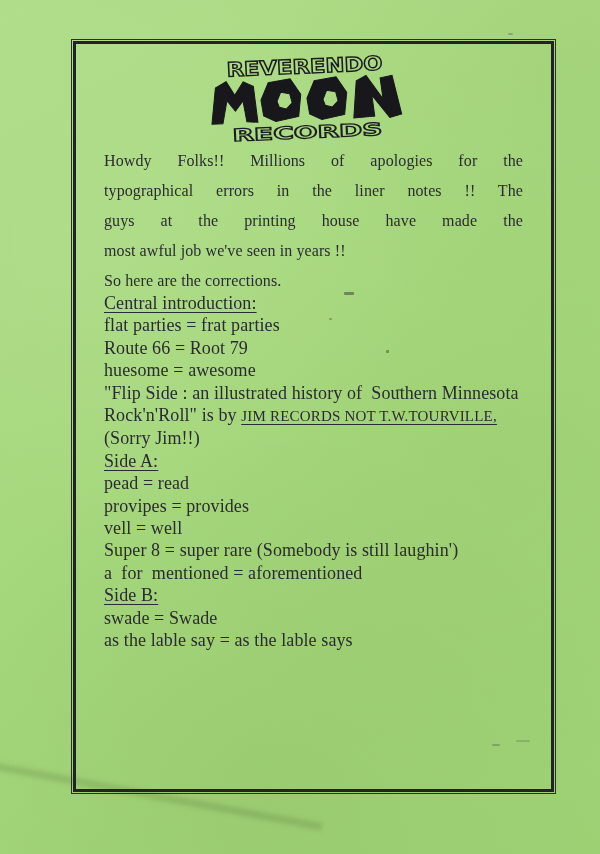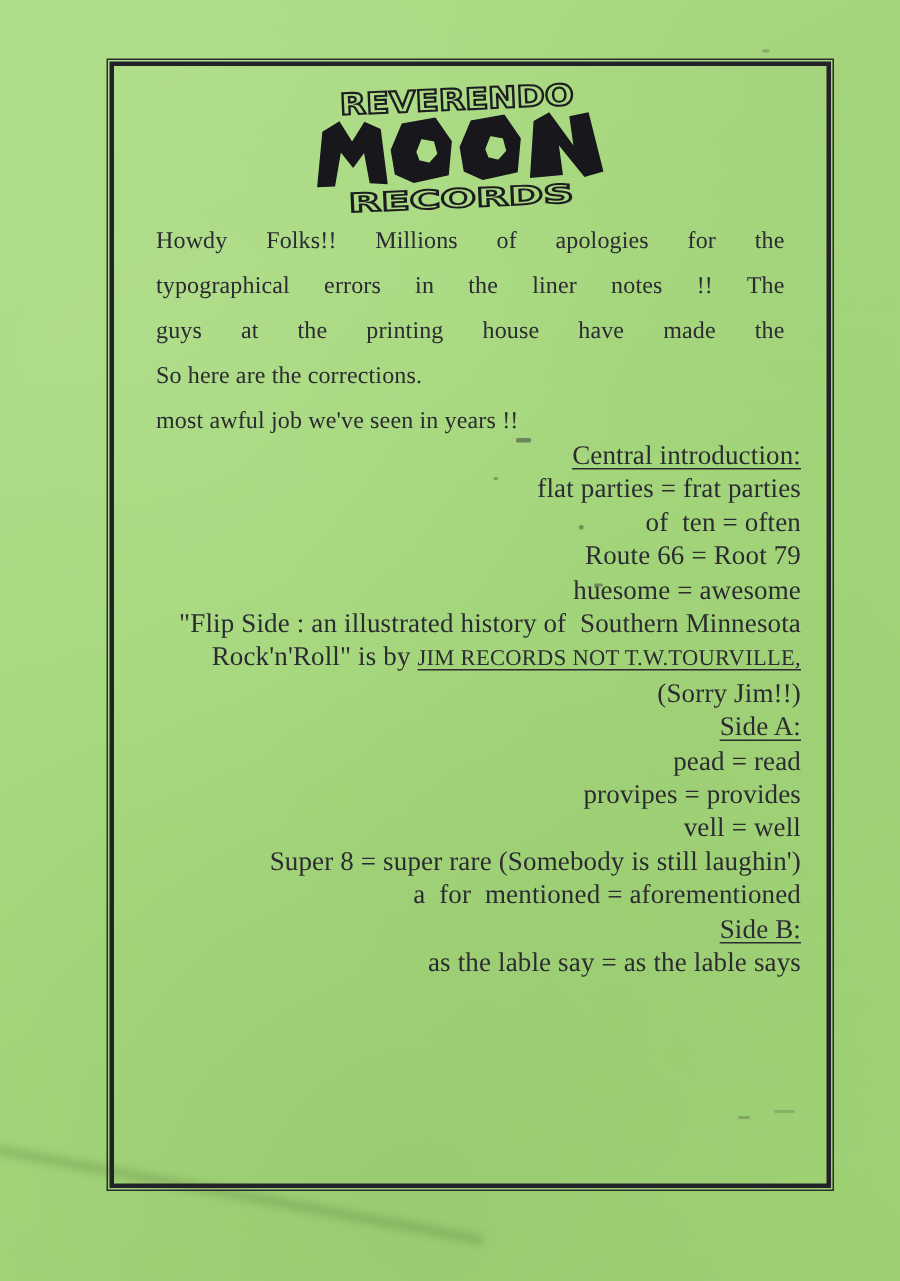--- a/index.html
+++ b/index.html
@@ -60,21 +60,20 @@
   }
   .intro-line.just { text-align: justify; text-align-last: justify; }
   
   .corr {
     position: absolute; left: 104px; top: 292px; width: 430px;
   }
   .cl {
     font-size: 18px; line-height: 22.4px;
     white-space: pre;
     letter-spacing: 0.1px;
-    text-align: right;
   }
   .u {
     text-decoration: underline;
     text-decoration-thickness: 1.4px;
     text-underline-offset: 2.5px;
   }
   .caps-u {
     font-size: 15px;
     letter-spacing: 0.2px;
     text-decoration: underline;
@@ -102,40 +101,40 @@
     <path class="moon-path" fill-rule="evenodd" d="M110,42 L118,25 L140,22 L150,38 L147,60 L124,64 L112,58 Z M126,44 L130,35 L139,37 L141,46 L135,52 L128,50 Z"></path>
     <path class="moon-path" d="M156,64 L160,27 L170,22 L186,46 L184,25 L196,23 L204,62 L192,65 L175,42 L177,63 Z"></path>
   </g>
   <text x="109" y="82" text-anchor="middle" class="outline-text" font-size="17" stroke-width="1.3" textLength="150" lengthAdjust="spacingAndGlyphs">RECORDS</text>
 </svg>
 
 <div class="intro">
   <div class="intro-line just">Howdy Folks!! Millions of apologies for the</div>
   <div class="intro-line just">typographical errors in the liner notes !! The</div>
   <div class="intro-line just">guys at the printing house have made the</div>
+  <div class="intro-line">most awful job we've seen in years !!</div>
   <div class="intro-line">So here are the corrections.</div>
-  <div class="intro-line">most awful job we've seen in years !!</div>
 </div>
 
 <div class="corr">
   <div class="cl u">Central introduction:</div>
   <div class="cl">flat parties = frat parties</div>
-  <div class="cl">of  ten = often</div>
   <div class="cl">Route 66 = Root 79</div>
   <div class="cl">huesome = awesome</div>
   <div class="cl">"Flip Side : an illustrated history of  Southern Minnesota</div>
   <div class="cl"><span>Rock'n'Roll" is by </span><span class="caps-u">JIM RECORDS NOT T.W.TOURVILLE,</span></div>
   <div class="cl">(Sorry Jim!!)</div>
   <div class="cl u">Side A:</div>
   <div class="cl">pead = read</div>
   <div class="cl">provipes = provides</div>
   <div class="cl">vell = well</div>
   <div class="cl">Super 8 = super rare (Somebody is still laughin')</div>
   <div class="cl">a  for  mentioned = aforementioned</div>
   <div class="cl u">Side B:</div>
+  <div class="cl">swade = Swade</div>
   <div class="cl">as the lable say = as the lable says</div>
 </div>
 
 <div class="speck" style="left:344px; top:292px; width:10px; height:2.5px; opacity:.55;"></div>
 <div class="speck" style="left:329px; top:318px; width:3px; height:2px; opacity:.4;"></div>
 <div class="speck" style="left:386px; top:350px; width:3px; height:3px; opacity:.5;"></div>
 <div class="speck" style="left:396px; top:389px; width:6px; height:2px; opacity:.5;"></div>
 <div class="speck" style="left:508px; top:33px; width:5px; height:2px; opacity:.3;"></div>
 <div class="speck" style="left:492px; top:744px; width:8px; height:2px; opacity:.3;"></div>
 <div class="speck" style="left:516px; top:740px; width:14px; height:2px; opacity:.22;"></div>

